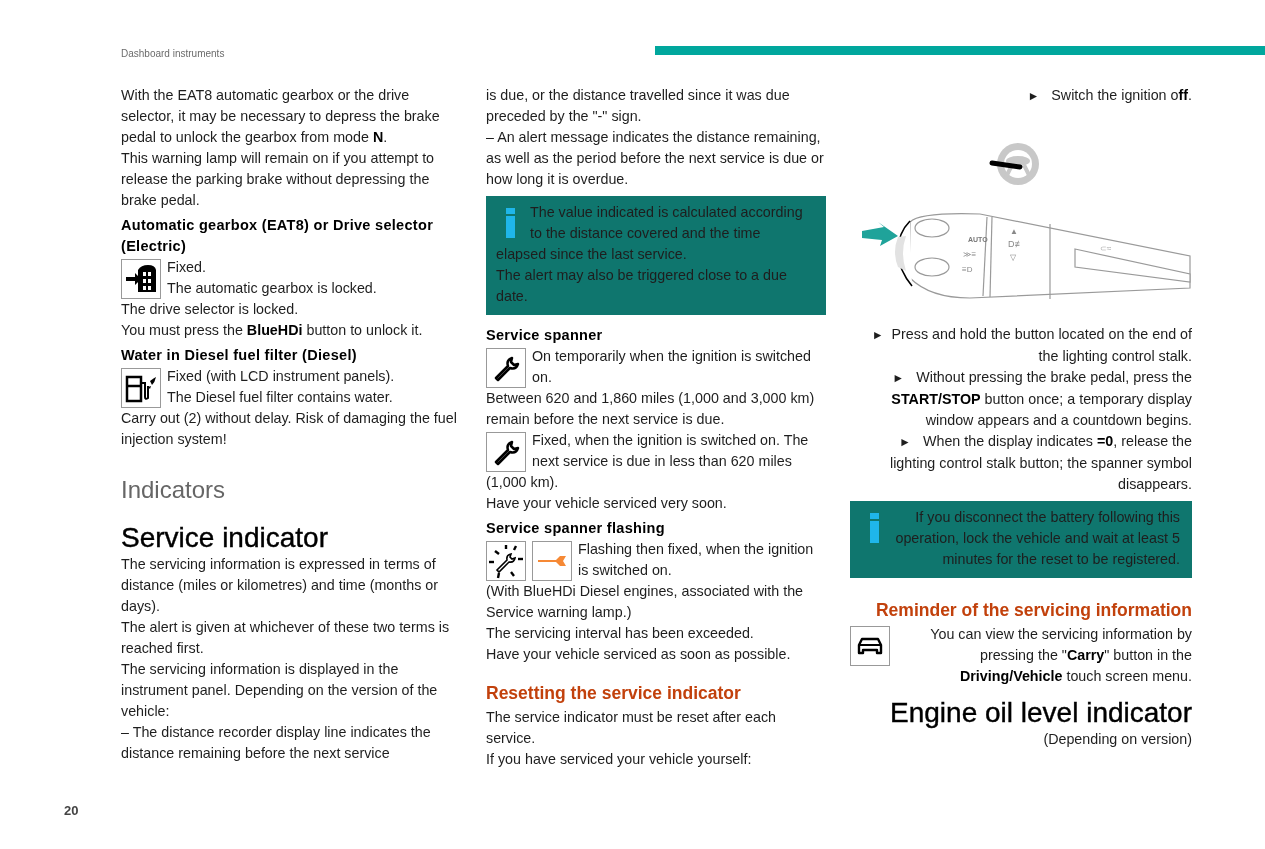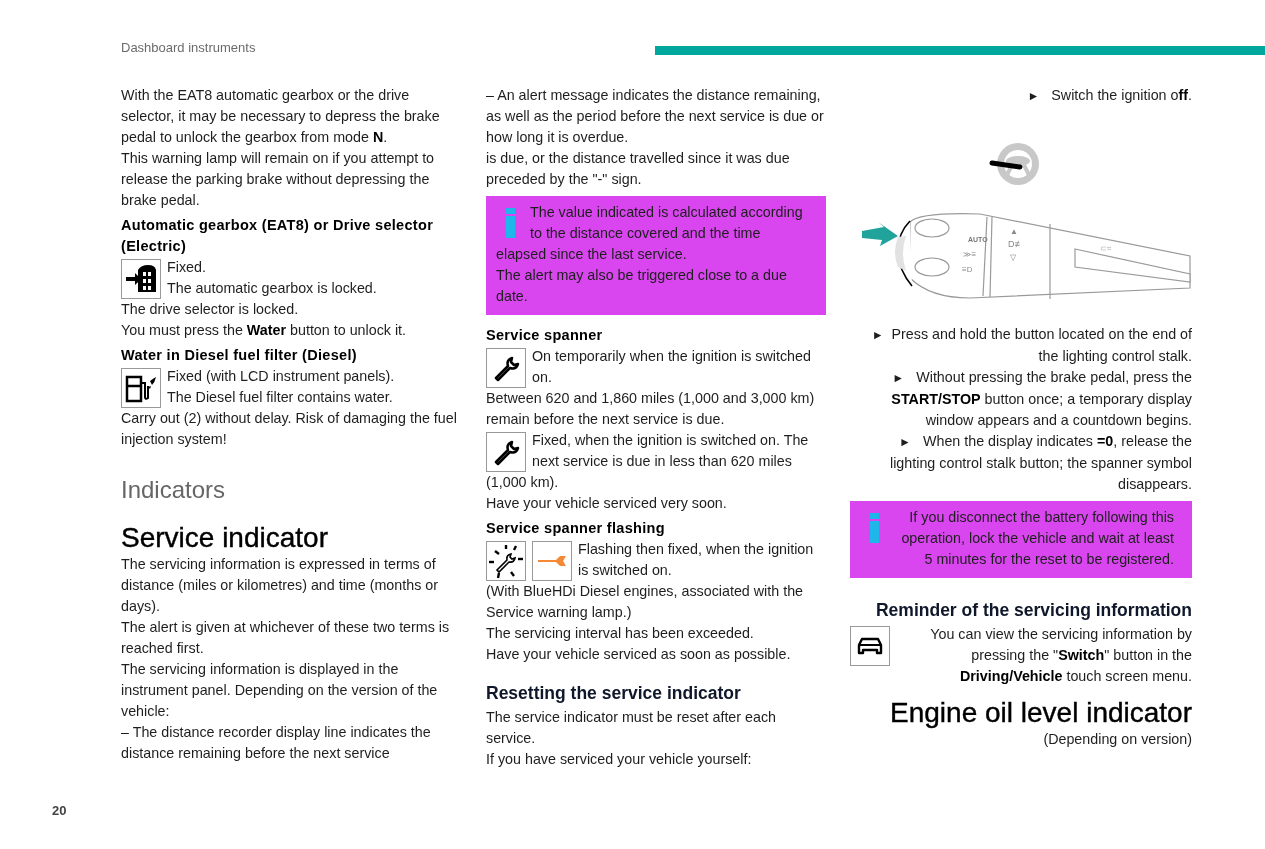--- a/index.html
+++ b/index.html
@@ -1,49 +1,49 @@
 <!DOCTYPE html>
 <html><head>
 <meta charset="utf-8">
 <style>
   html, body { margin: 0; padding: 0; background: #ffffff; }
   body {
     width: 1265px; height: 849px; position: relative; overflow: hidden;
     font-family: "Liberation Sans", sans-serif; color: #1a1a1a;
   }
   .page-header {
-    position: absolute; left: 121px; top: 40px;
-    font-size: 13px; color: #6b6b6b;
+    position: absolute; left: 121px; top: 48px;
+    font-size: 10px; color: #6b6b6b;
   }
   .header-bar {
     position: absolute; left: 655px; top: 46px; width: 610px; height: 9px;
     background: #00a79d;
   }
   .page-number {
-    position: absolute; left: 52px; top: 803px; font-size: 13px; font-weight: bold; color: #444;
+    position: absolute; left: 64px; top: 803px; font-size: 13px; font-weight: bold; color: #444;
   }
   .col { position: absolute; top: 85px; font-size: 14.3px; line-height: 21px; color: #1e1e1e; }
   .col1 { left: 121px; width: 345px; }
   .col2 { left: 486px; width: 340px; }
   .col3 { left: 850px; width: 342px; text-align: right; }
   p { margin: 0; }
   b { font-weight: bold; color: #000; }
   .h4 { font-weight: bold; font-size: 14.5px; color: #000; letter-spacing: 0.3px; margin-top: 4px; }
   .h-indicators { font-size: 24px; color: #666; margin-top: 22px; line-height: 36px; }
   .h-section { font-size: 28px; font-weight: normal; color: #000; margin-top: 14px; line-height: 32px; -webkit-text-stroke: 0.4px #000; }
-  .h-sub { font-size: 17.5px; font-weight: bold; color: #0f172a; margin-top: 14px; line-height: 28px; }
+  .h-sub { font-size: 17.5px; font-weight: bold; color: #c2410c; margin-top: 14px; line-height: 28px; }
   .icon-row { position: relative; min-height: 42px; }
   .icon-box {
     float: left; width: 40px; height: 40px; border: 1px solid #999;
     margin: 2px 6px 0 0; display: flex; align-items: center; justify-content: center;
     background: #fff; box-sizing: border-box;
   }
   .icon-box svg { display: block; }
   .info-box {
-    background: #d946ef; padding: 6px 18px 8px 10px; margin: 6px 0 8px 0;
+    background: #0f766e; padding: 6px 12px 8px 10px; margin: 6px 0 8px 0;
     position: relative;
   }
   .info-icon {
     float: left; width: 30px; height: 42px; position: relative; margin-right: 4px;
   }
   .info-icon .dot { position: absolute; left: 10px; top: 6px; width: 9px; height: 6px; background: #1fb6ea; }
   .info-icon .bar { position: absolute; left: 10px; top: 14px; width: 9px; height: 22px; background: #1fb6ea; }
   .illustration { width: 342px; height: 205px; margin: 2px 0 4px 0; }
   .bullet::before { content: "\25BA"; margin-right: 8px; font-size: 12px; }
   .clear { clear: both; }
@@ -72,21 +72,21 @@
         <rect x="24" y="17" width="3" height="4" fill="#fff"></rect>
         <rect x="19" y="24" width="3" height="4" fill="#fff"></rect>
         <rect x="24" y="24" width="3" height="4" fill="#fff"></rect>
       </svg>
     </div>
     <p>Fixed.</p>
     <p>The automatic gearbox is locked.</p>
   </div>
   <p class="clear">The drive selector is locked.</p>
   <p>
-    <span>You must press the </span><b>Water</b><span> button to unlock it.</span>
+    <span>You must press the </span><b>BlueHDi</b><span> button to unlock it.</span>
   </p>
 
   <div class="h4">Water in Diesel fuel filter (Diesel)</div>
   <div class="icon-row">
     <div class="icon-box">
       <svg width="34" height="34" viewBox="0 0 34 34">
         <rect x="3" y="6" width="14" height="24" fill="none" stroke="#000" stroke-width="2.5"></rect>
         <line x1="3" y1="15" x2="17" y2="15" stroke="#000" stroke-width="2.5"></line>
         <path d="M17 12 h4 v14 q0 3 3 1 v-12" fill="none" stroke="#000" stroke-width="2"></path>
         <path d="M26 10 q4 -3 6 -4 q-1 5 -4 8z" fill="#000"></path>
@@ -100,22 +100,22 @@
 
   <div class="h-indicators">Indicators</div>
   <div class="h-section">Service indicator</div>
   <p>The servicing information is expressed in terms of distance (miles or kilometres) and time (months or days).</p>
   <p>The alert is given at whichever of these two terms is reached first.</p>
   <p>The servicing information is displayed in the instrument panel. Depending on the version of the vehicle:</p>
   <p>–  The distance recorder display line indicates the distance remaining before the next service</p>
 </div>
 
 <div class="col col2">
+  <p>is due, or the distance travelled since it was due preceded by the "-" sign.</p>
   <p>–  An alert message indicates the distance remaining, as well as the period before the next service is due or how long it is overdue.</p>
-  <p>is due, or the distance travelled since it was due preceded by the "-" sign.</p>
 
   <div class="info-box">
     <div class="info-icon">
         <div class="dot"></div>
         <div class="bar"></div>
       </div>
     <p>The value indicated is calculated according to the distance covered and the time elapsed since the last service.</p>
     <p>The alert may also be triggered close to a due date.</p>
   </div>
 
@@ -223,21 +223,21 @@
 
   <div class="h-sub" style="margin-top:18px">Reminder of the servicing information</div>
   <div class="icon-row">
     <div class="icon-box">
       <svg width="28" height="22" viewBox="0 0 28 22">
         <path d="M6 4 h16 l3 6 v8 h-4 v-3 h-14 v3 h-4 v-8z" fill="none" stroke="#000" stroke-width="2.4" stroke-linejoin="round"></path>
         <line x1="3" y1="10" x2="25" y2="10" stroke="#000" stroke-width="2"></line>
       </svg>
     </div>
     <p>
-      <span>You can view the servicing information by pressing the "</span><b>Switch</b><span>" button in the </span><b>Driving/Vehicle</b><span> touch screen menu.</span>
+      <span>You can view the servicing information by pressing the "</span><b>Carry</b><span>" button in the </span><b>Driving/Vehicle</b><span> touch screen menu.</span>
     </p>
   </div>
 
   <div class="h-section clear" style="margin-top:10px">Engine oil level indicator</div>
   <p>(Depending on version)</p>
 </div>
 
 <div class="page-number">20</div>
 
 </body></html>

